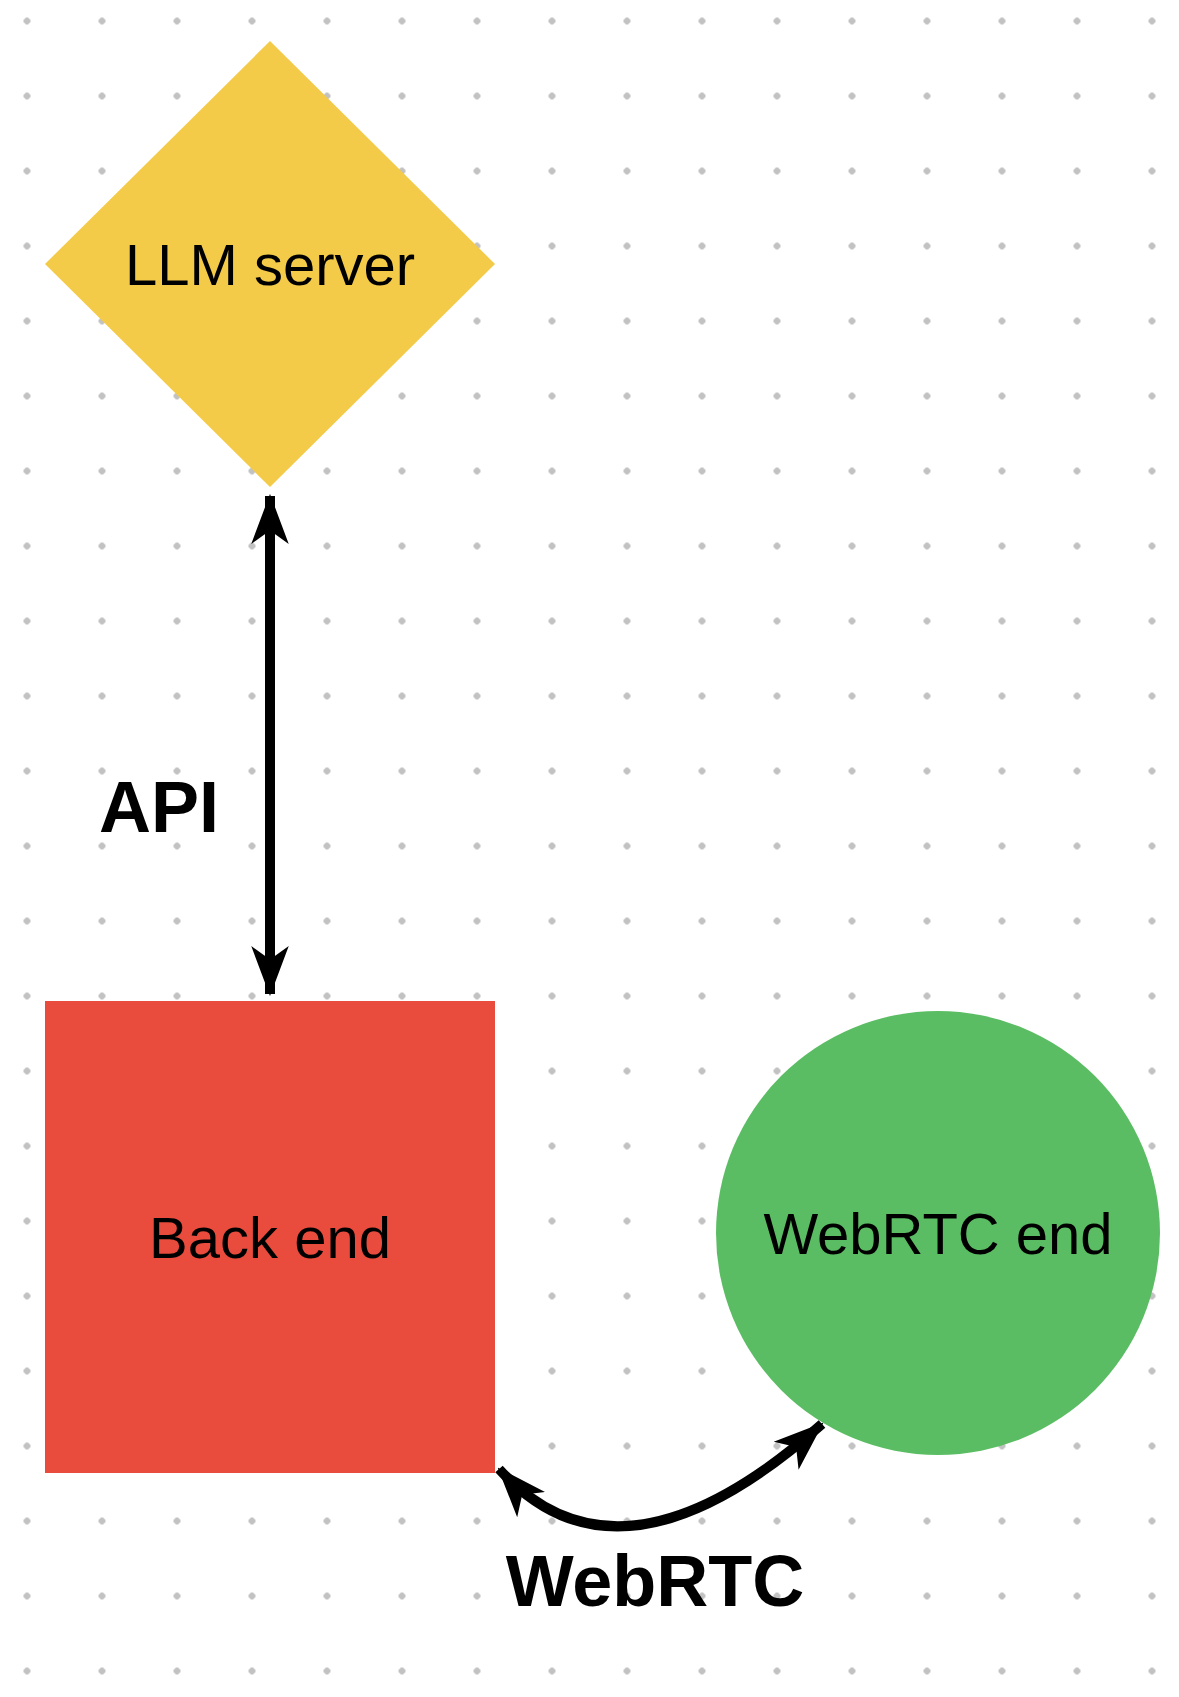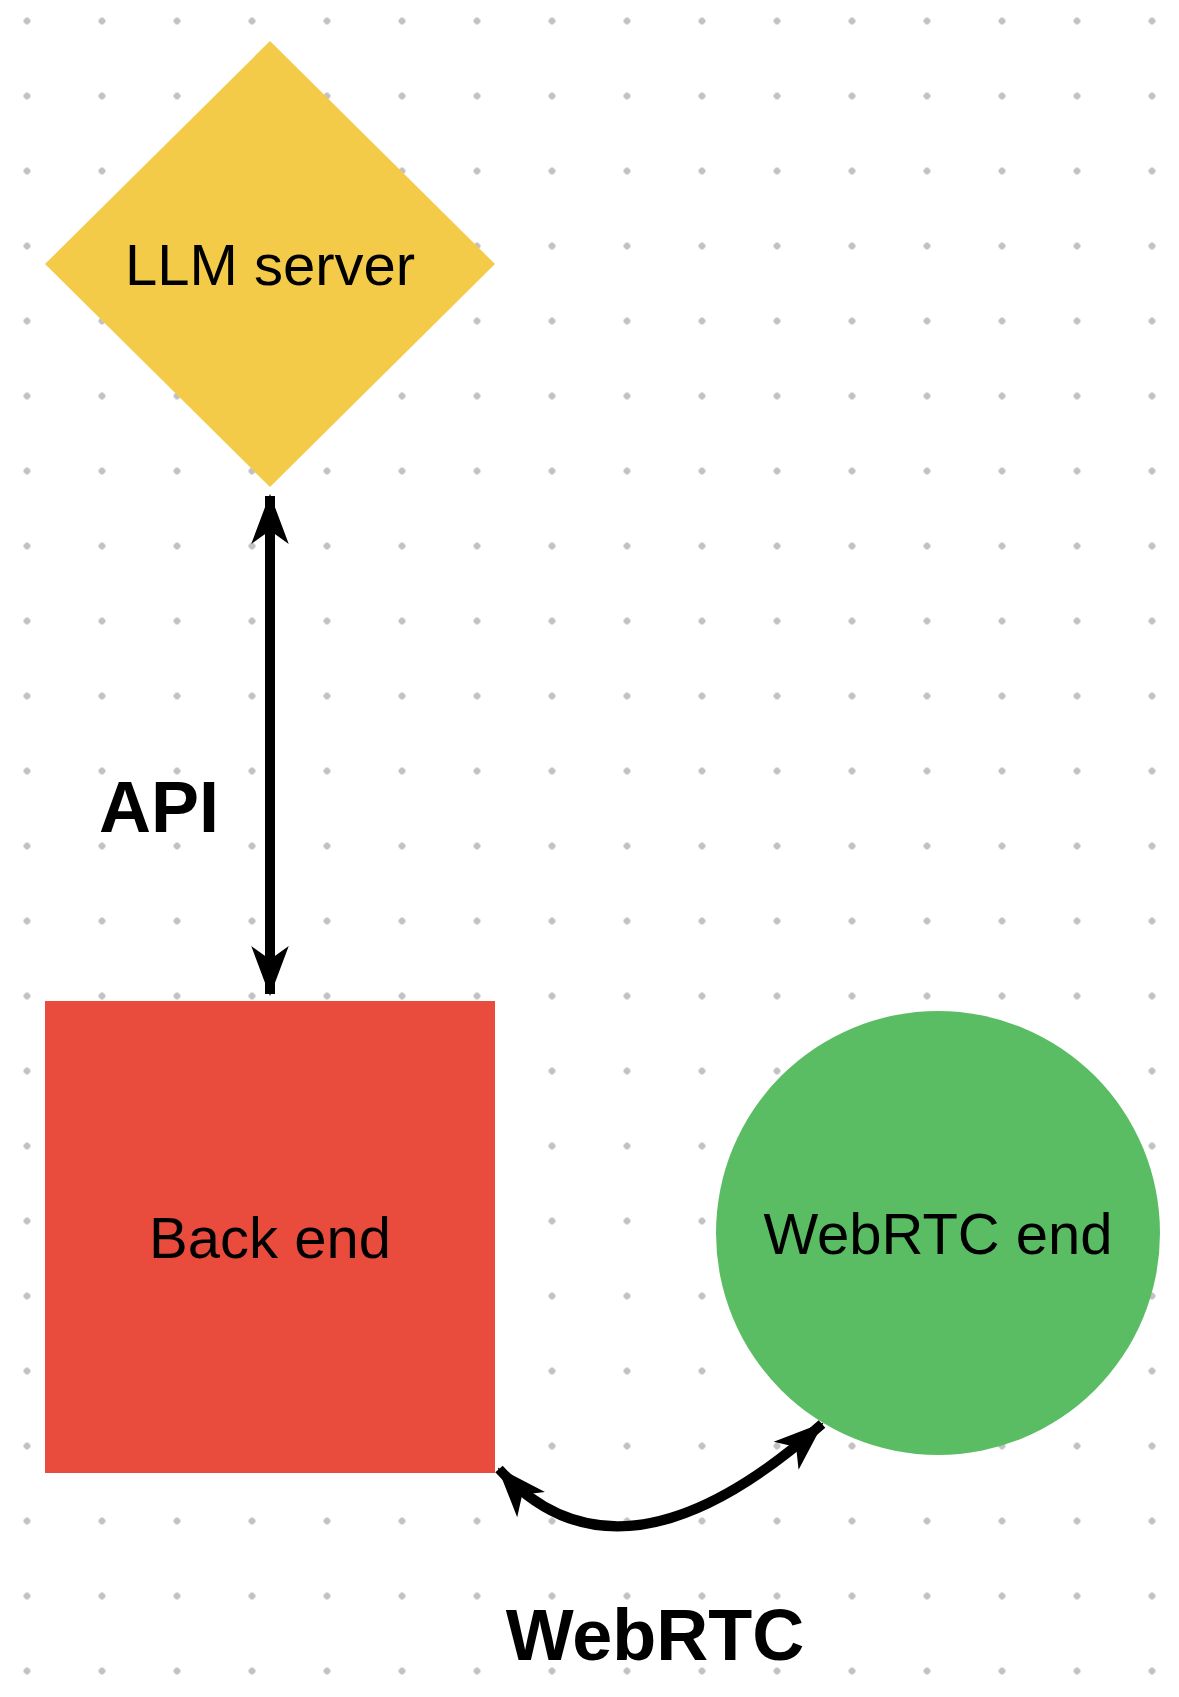--- a/index.html
+++ b/index.html
@@ -57,21 +57,21 @@
   .connector-label {
     position: absolute;
     transform: translate(-50%, -50%);
     font-size: 72px;
     font-weight: 700;
     color: #000;
     white-space: nowrap;
     margin-top: 29px;
   }
   .api-label    { left: 159px; top: 778px; }
-  .webrtc-label { left: 655px; top: 1606px; text-align: right; }
+  .webrtc-label { left: 655px; top: 1552px; text-align: right; }
 </style>
 </head>
 <body>
 
 <div class="stage" style="color: rgb(0, 0, 0);">
 
   <div class="node diamond" style="background-color: rgb(244, 203, 73);">
     <span class="node-label">LLM server</span>
   </div>
 

